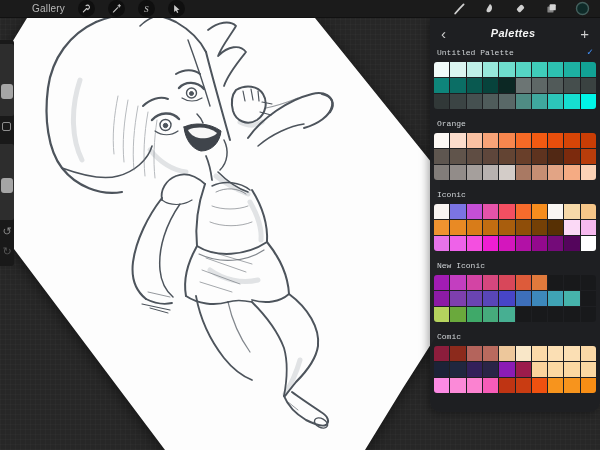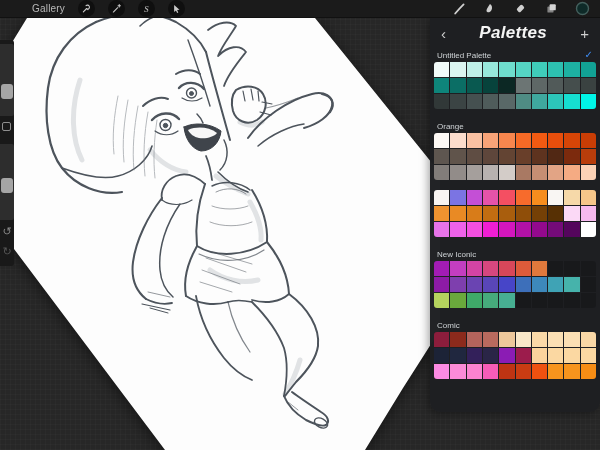--- a/index.html
+++ b/index.html
@@ -31,24 +31,24 @@
   .handle{position:absolute;left:1px;width:12px;height:15px;background:#a5a5a5;border-radius:3px;}
   .modify{position:absolute;left:2px;top:82px;width:9px;height:9px;border:1.5px solid #8f8f8f;border-radius:2px;box-sizing:border-box;}
   .histbtn{position:absolute;left:0;width:14px;text-align:center;font-size:11px;line-height:11px;}
   .undo{top:186px;color:#8a8a8a;}
   .redo{top:206px;color:#575757;}
   
   .panel{position:absolute;right:0;top:18px;width:170px;height:394px;background:rgba(30,32,35,.985);
          z-index:25;border-radius:0 0 10px 10px;box-shadow:-2px 2px 8px rgba(0,0,0,.35);box-sizing:border-box;}
   .panel-header{height:30px;display:flex;align-items:center;justify-content:space-between;padding:0 11px;}
   .back{color:#cfcfcf;font-size:15px;line-height:15px;cursor:default;}
-  .ptitle{color:#f5f5f5;font-size:17px;font-weight:bold;font-style:italic;letter-spacing:.3px;}
+  .ptitle{color:#f5f5f5;font-size:11px;font-weight:bold;font-style:italic;letter-spacing:.3px;}
   .plus{color:#cfcfcf;font-size:15px;line-height:15px;font-weight:300;}
   .section{margin:0 4px 10px 4px;}
-  .sec-head{display:flex;align-items:flex-end;justify-content:space-between;height:12px;margin:0 3px 2px 3px;}
+  .sec-head{display:flex;align-items:flex-start;justify-content:space-between;height:12px;margin:0 3px 2px 3px;font-family:Liberation Mono, monospace;}
   .sec-label{color:#cfd3d6;font-size:8px;}
   .sec-check{color:#3f8ef7;font-size:10px;line-height:10px;}
   .swgrid{display:grid;grid-template-columns:repeat(10,1fr);gap:1px;border-radius:3px;overflow:hidden;}
   .sw{height:15px;}
   .sw.empty{background:rgba(0,0,0,.18);}
 </style>
 </head>
 <body>
 
 <div id="app">
@@ -312,20 +312,23 @@
             <div class="sw" style="background: rgb(184, 178, 176);"></div>
             <div class="sw" style="background: rgb(211, 204, 200);"></div>
             <div class="sw" style="background: rgb(169, 121, 99);"></div>
             <div class="sw" style="background: rgb(198, 142, 115);"></div>
             <div class="sw" style="background: rgb(226, 164, 133);"></div>
             <div class="sw" style="background: rgb(245, 171, 131);"></div>
             <div class="sw" style="background: rgb(251, 210, 182);"></div>
           </div>
         </div>
         <div class="section">
+          <div class="sec-head">
+            <span class="sec-label">Iconic</span>
+          </div>
           <div class="swgrid">
             <div class="sw" style="background: rgb(249, 245, 242);"></div>
             <div class="sw" style="background: rgb(123, 116, 227);"></div>
             <div class="sw" style="background: rgb(196, 79, 214);"></div>
             <div class="sw" style="background: rgb(229, 83, 169);"></div>
             <div class="sw" style="background: rgb(244, 79, 98);"></div>
             <div class="sw" style="background: rgb(247, 107, 44);"></div>
             <div class="sw" style="background: rgb(246, 141, 30);"></div>
             <div class="sw" style="background: rgb(249, 246, 243);"></div>
             <div class="sw" style="background: rgb(246, 217, 169);"></div>

